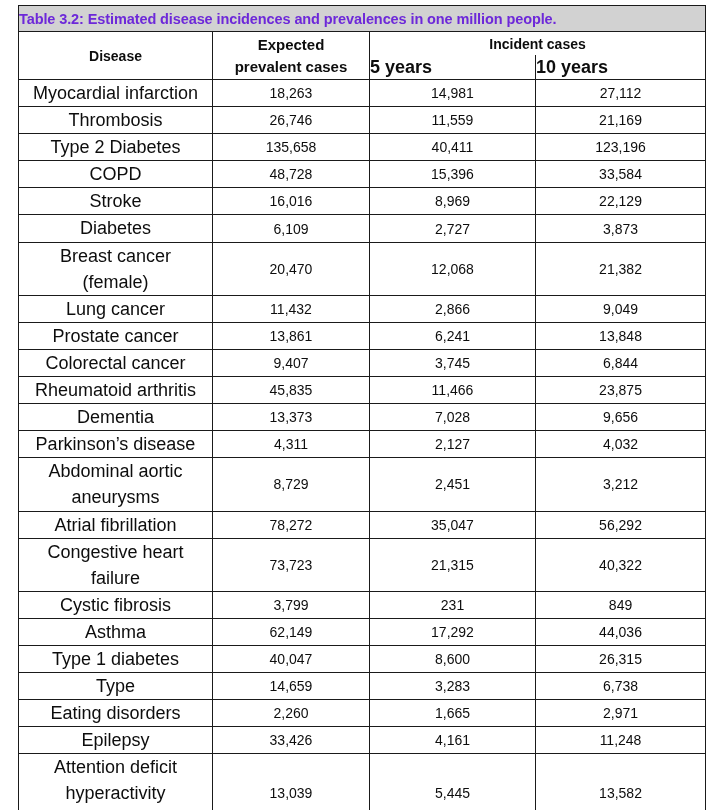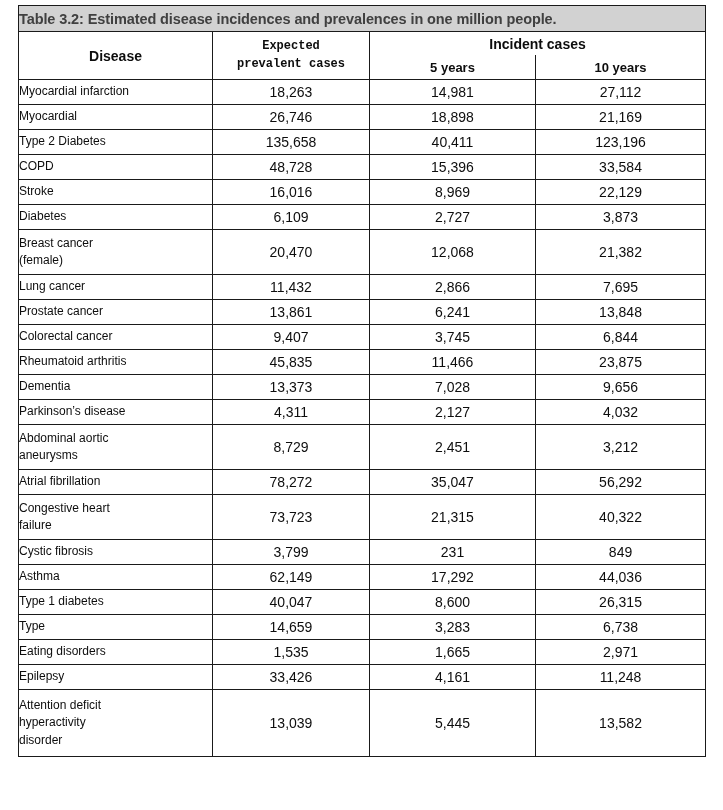--- a/index.html
+++ b/index.html
@@ -40,59 +40,58 @@
   }
   
   .caption-cell {
     background: #d2d2d2 !important;
     height: 25px;
     padding: 0 6px;
     font-size: 14.5px;
     font-weight: bold;
     letter-spacing: -0.1px;
     text-align: left;
-    color: #404040;
+    color: #6d28d9;
   }
   .hdr-disease {
     text-align: center;
     padding: 0 6px;
     font-weight: bold;
     font-size: 14px;
   }
   .hdr-expected {
     text-align: center;
     font-weight: bold;
-    font-size: 12px;
+    font-size: 15px;
     line-height: 1.42;
     padding: 2px 4px;
-    font-family: Liberation Mono, monospace;
   }
   .hdr-incident {
     height: 23px;
     border-bottom: none !important;
     font-weight: bold;
     font-size: 14px;
     text-align: center;
     vertical-align: middle;
     margin-top: 24px;
   }
   .hdr-sub {
     height: 24px;
     border-top: none !important;
     font-weight: bold;
-    font-size: 13px;
-    text-align: center;
+    font-size: 18px;
+    text-align: left;
     vertical-align: bottom;
     padding-bottom: 3px;
   }
   
   td.disease {
-    text-align: left;
+    text-align: center;
     padding: 2px 6px;
-    font-size: 12px;
+    font-size: 18px;
     line-height: 1.45;
     white-space: pre-line;
   }
   td.num {
     text-align: center;
     font-size: 14px;
   }
   tr.r1 td { height: 24px; }
   tr.r2 td { height: 44px; }
   tr.r3 td { height: 66px; }
@@ -125,23 +124,23 @@
           <td class="hdr-sub">5 years</td>
           <td class="hdr-sub">10 years</td>
         </tr>
       <tr class="r1">
             <td class="disease">Myocardial infarction</td>
             <td class="num">18,263</td>
             <td class="num">14,981</td>
             <td class="num">27,112</td>
           </tr>
           <tr class="r1">
-            <td class="disease">Myocardial</td>
+            <td class="disease">Thrombosis</td>
             <td class="num">26,746</td>
-            <td class="num">18,898</td>
+            <td class="num">11,559</td>
             <td class="num">21,169</td>
           </tr>
           <tr class="r1">
             <td class="disease">Type 2 Diabetes</td>
             <td class="num">135,658</td>
             <td class="num">40,411</td>
             <td class="num">123,196</td>
           </tr>
           <tr class="r1">
             <td class="disease">COPD</td>
@@ -165,21 +164,21 @@
             <td class="disease">Breast cancer
 (female)</td>
             <td class="num">20,470</td>
             <td class="num">12,068</td>
             <td class="num">21,382</td>
           </tr>
           <tr class="r1">
             <td class="disease">Lung cancer</td>
             <td class="num">11,432</td>
             <td class="num">2,866</td>
-            <td class="num">7,695</td>
+            <td class="num">9,049</td>
           </tr>
           <tr class="r1">
             <td class="disease">Prostate cancer</td>
             <td class="num">13,861</td>
             <td class="num">6,241</td>
             <td class="num">13,848</td>
           </tr>
           <tr class="r1">
             <td class="disease">Colorectal cancer</td>
             <td class="num">9,407</td>
@@ -243,21 +242,21 @@
             <td class="num">26,315</td>
           </tr>
           <tr class="r1">
             <td class="disease">Type</td>
             <td class="num">14,659</td>
             <td class="num">3,283</td>
             <td class="num">6,738</td>
           </tr>
           <tr class="r1">
             <td class="disease">Eating disorders</td>
-            <td class="num">1,535</td>
+            <td class="num">2,260</td>
             <td class="num">1,665</td>
             <td class="num">2,971</td>
           </tr>
           <tr class="r1">
             <td class="disease">Epilepsy</td>
             <td class="num">33,426</td>
             <td class="num">4,161</td>
             <td class="num">11,248</td>
           </tr>
           <tr class="r3">

